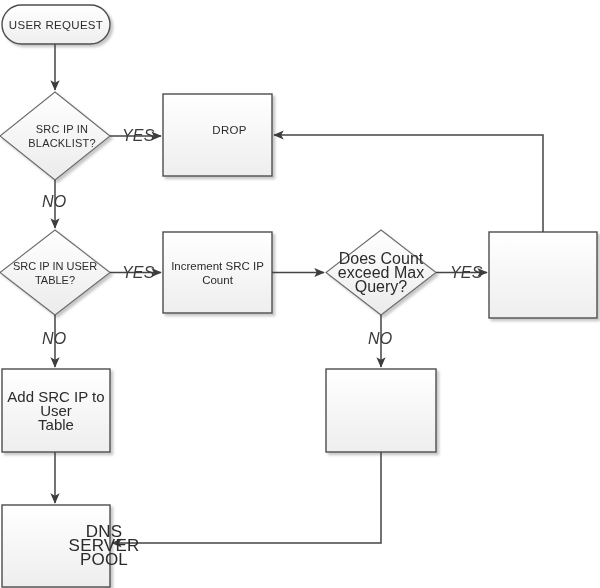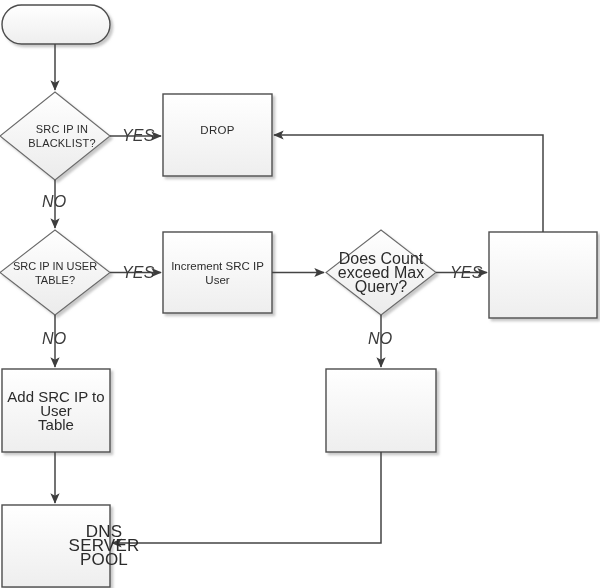--- a/index.html
+++ b/index.html
@@ -119,31 +119,32 @@
 
        DNS SERVER POOL --&gt;
       <path d="M 55 452 L 55 503" marker-end="url(#arrowHead)"></path>
 
        DNS SERVER POOL (down and left) --&gt;
       <path d="M 381 452 L 381 543 L 112 543" marker-end="url(#arrowHead)"></path>
 
     </g>
   </svg>
 
+  <div class="node-label" style="left:2px; top:5px; width:108px; height:39px; font-size:11.5px; letter-spacing:0.3px;">USER REQUEST</div>
 
   <div class="node-label" style="left:0px; top:92px; width:110px; height:88px; letter-spacing:0.2px;padding-left:7px;">SRC IP IN
 BLACKLIST?</div>
 
-  <div class="node-label" style="left:163px; top:94px; width:109px; height:72px; font-size:11.5px; letter-spacing:0.3px;">DROP</div>
+  <div class="node-label" style="left:163px; top:94px; width:109px; height:72px; font-size:11.5px; letter-spacing:0.3px;padding-left:12px;">DROP</div>
 
   <div class="node-label" style="left:0px; top:230px; width:110px; height:85px;">SRC IP IN USER
 TABLE?</div>
 
   <div class="node-label" style="left:163px; top:232px; width:109px; height:81px; font-size:11.5px;">Increment SRC IP
-User</div>
+Count</div>
 
   <div class="node-label" style="left:331px; top:230px; width:100px; height:85px; font-size:16px;">Does Count
 exceed Max
 Query?</div>
 
 
   <div class="node-label" style="left:2px; top:369px; width:108px; height:83px; font-size:15px;">Add SRC IP to User
 Table</div>
 
 

